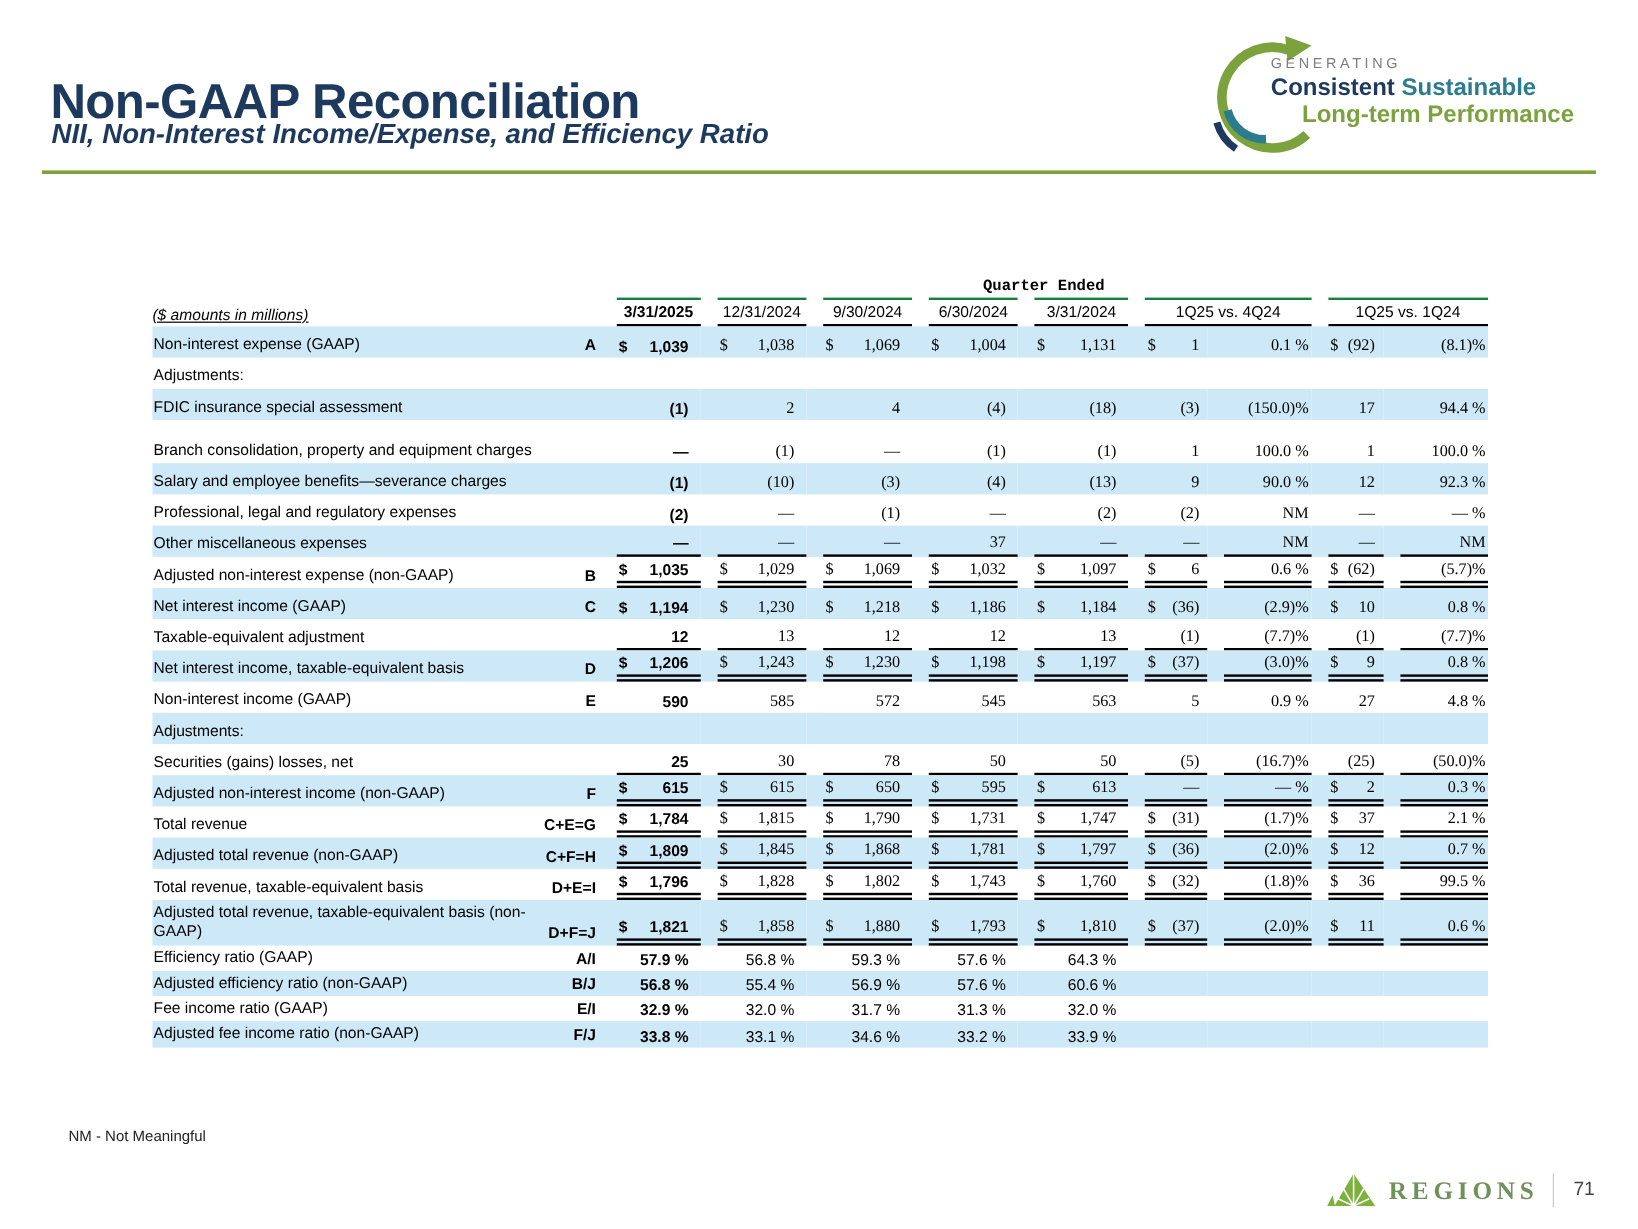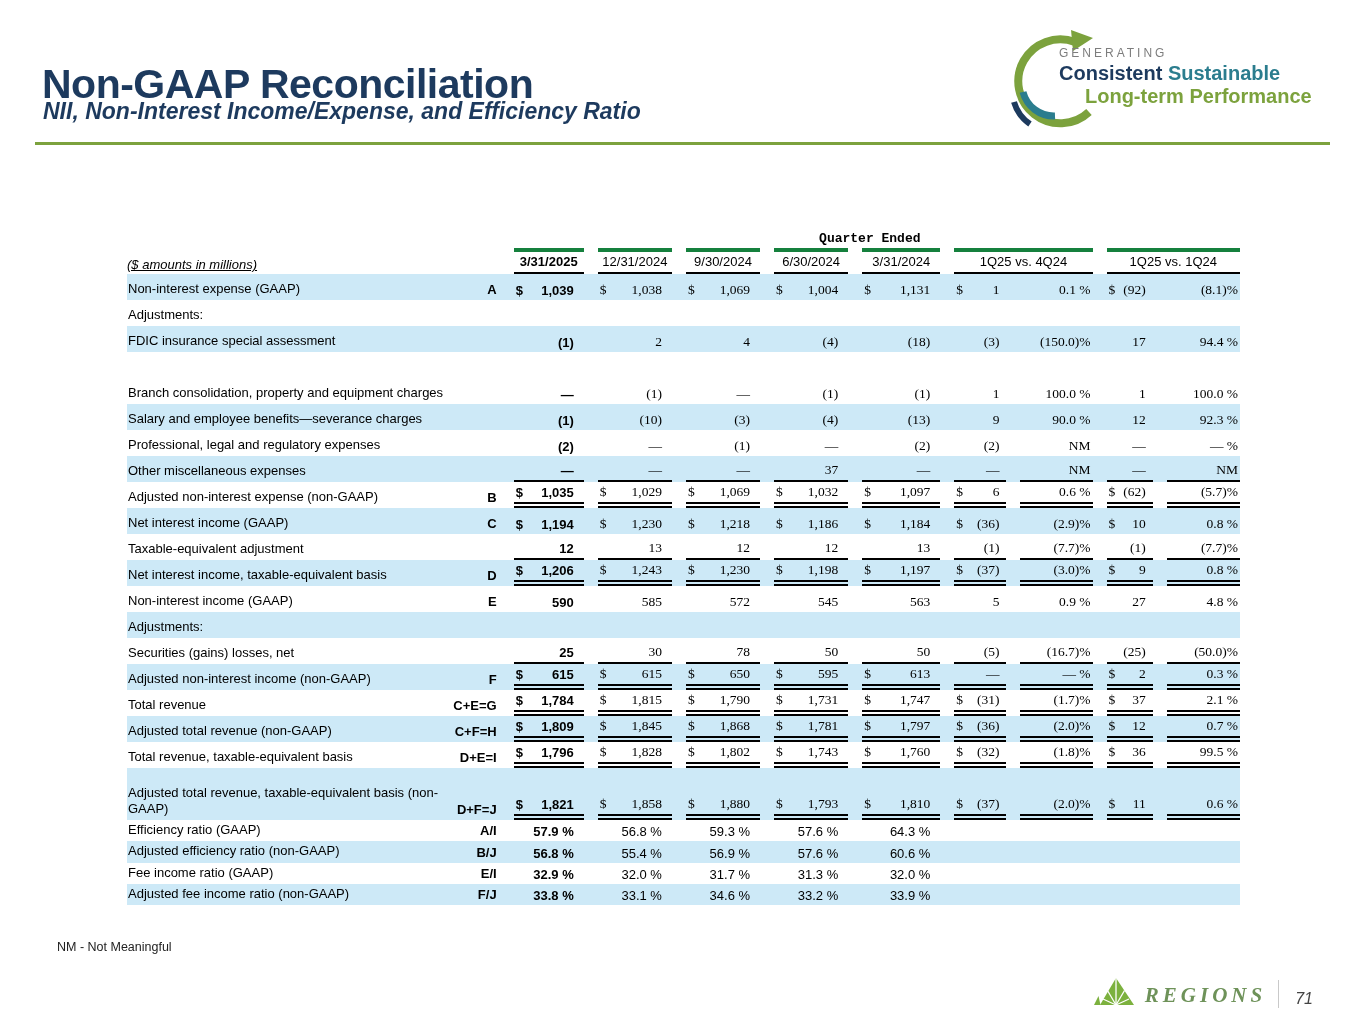--- a/index.html
+++ b/index.html
@@ -24,43 +24,43 @@
   .brandtext .mid .navy{color:var(--navy);}
   .brandtext .mid .teal{color:var(--teal);}
   .brandtext .lt{font-size:20px;font-weight:700;color:var(--green);margin-left:26px;}
 
   
   .tablewrap{position:absolute;left:127px;top:231px;width:1113px;}
   table{border-collapse:collapse;table-layout:fixed;width:1113px;font-size:13px;}
   td,th{padding:0;vertical-align:bottom;font-weight:normal;text-align:left;}
   tr.bgb{background:var(--row_blue);}
   tbody tr{height:26px;}
-  tbody tr.wrap{height:52px;}
+  tbody tr.wrap{height:36px;}
   tbody tr.ratio{height:18px;}
   .qe{text-align:center;font-weight:700;font-size:13px;padding-bottom:2px;font-family:Liberation Mono, monospace;}
   .units{vertical-align:bottom;padding-bottom:2px;font-style:italic;}
   .units span{text-decoration:underline;}
-  .hl{margin-left:14px;border-top:4px solid #15803d;border-bottom:2px solid #000;text-align:center;padding:2px 0 3px;}
+  .hl{margin-left:14px;border-top:2px solid #15803d;border-bottom:2px solid #000;text-align:center;padding:2px 0 3px;}
   .hl.b{font-weight:700;}
   td.label{padding:2px 4px 3px 1px;line-height:1.25;}
   td.ref{font-weight:700;text-align:right;padding:0 3px 3px 0;}
   .ln{display:flex;margin-left:14px;padding:1px 1px 2px 2px;min-height:18px;align-items:baseline;}
   .ln .v{margin-left:auto;text-align:right;}
   .ln.u1{border-bottom:2px solid #000;}
   .ln.u2{border-bottom:6px double #000;}
   .serif{font-family:"Liberation Serif",serif;font-size:13.5px;}
   .b0{font-weight:700;font-family:"Liberation Sans",sans-serif;}
   td.m .v{padding-right:9px;}
   td.dc .v{padding-right:6px;}
   td.pc .v{padding-right:1px;}
   tr.ratio td.m .v{padding-right:9px;}
 
   
   .footnote{position:absolute;left:57px;top:940px;font-size:12.5px;color:#222;}
-  .flogo{position:absolute;right:52px;bottom:16px;display:flex;align-items:flex-end;font-style:italic;}
+  .flogo{position:absolute;right:36px;bottom:16px;display:flex;align-items:center;}
   .wordmark{font-family:"Liberation Serif",serif;font-weight:700;font-size:21px;letter-spacing:4px;color:var(--wordmark_green);margin-left:10px;}
   .pgdiv{width:1px;height:28px;background:#c9c9c9;margin:0 16px 0 12px;}
   .pgnum{font-size:16px;color:#444;}
 </style>
 </head>
 <body>
 
 <div class="slide">
 
   <h1 class="title">Non-GAAP Reconciliation</h1>

